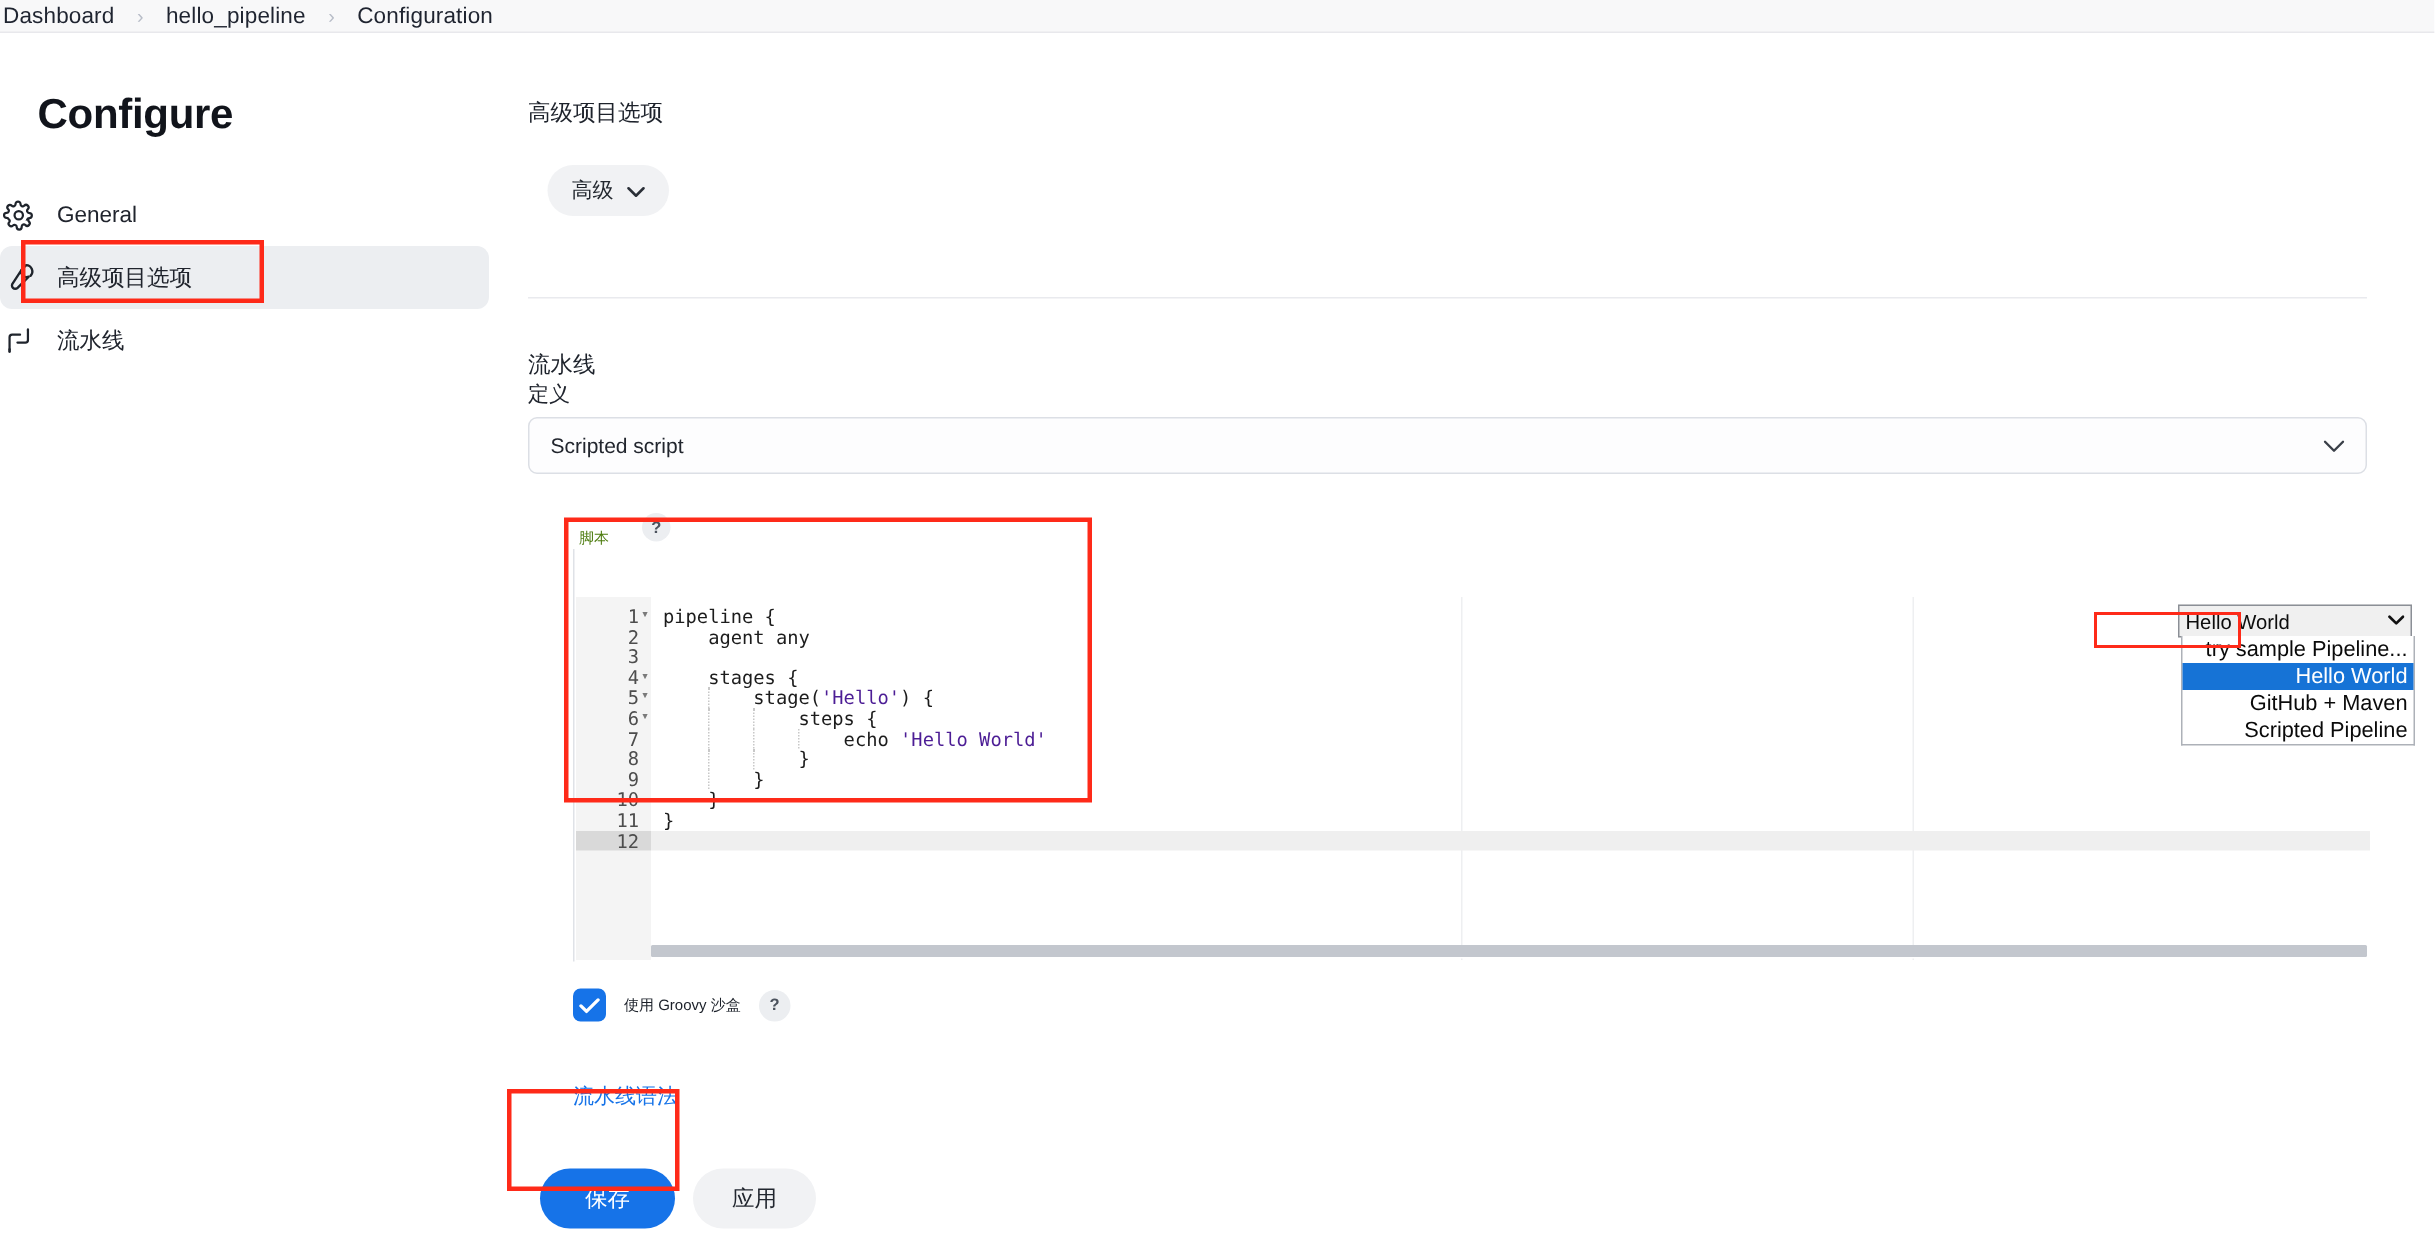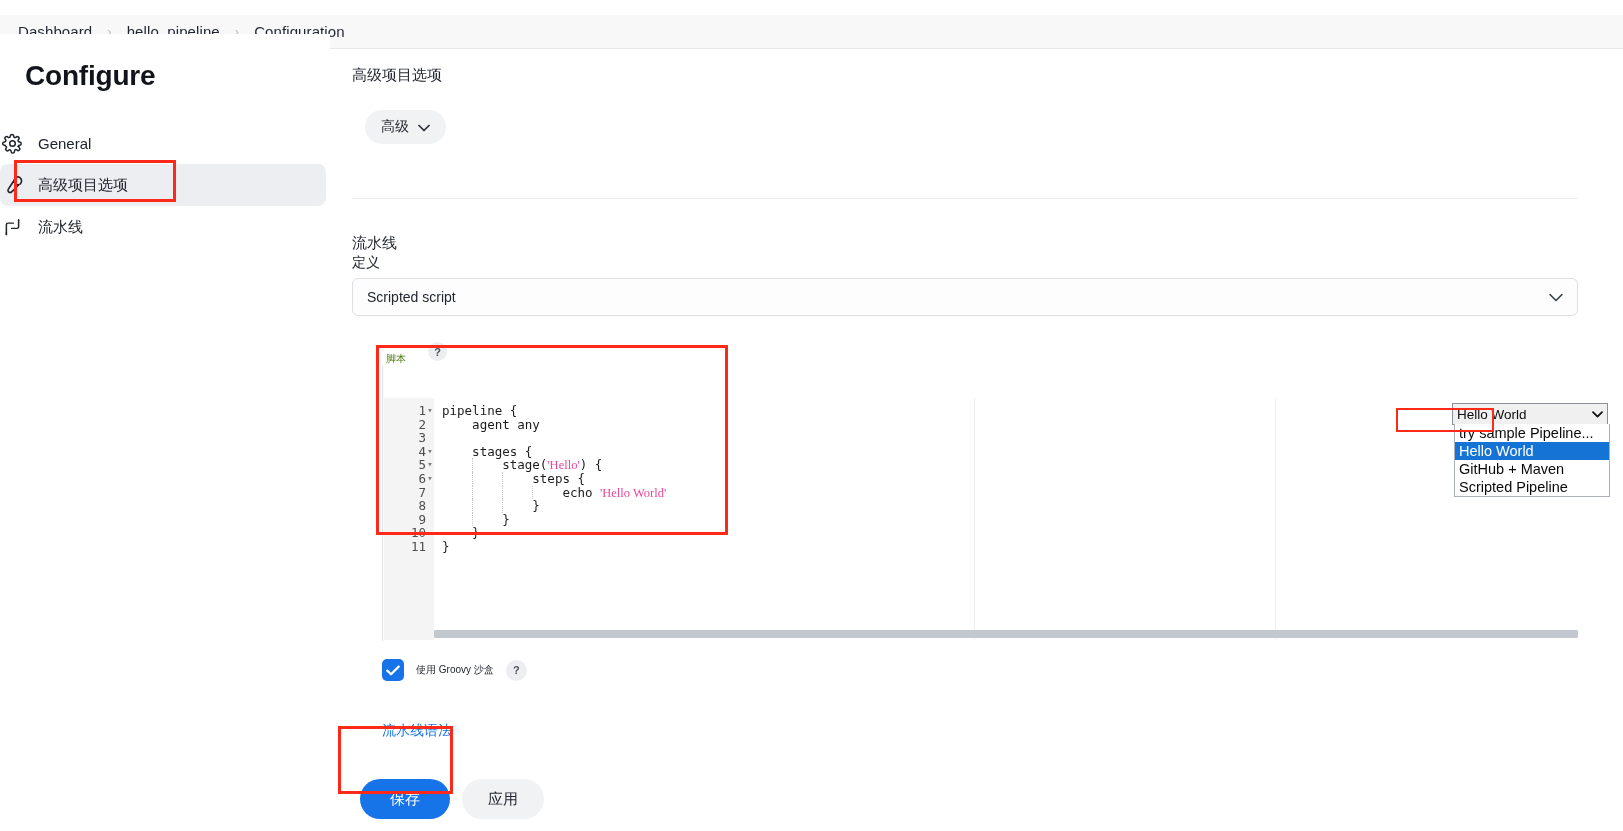--- a/index.html
+++ b/index.html
@@ -7,26 +7,24 @@
     margin: 0; padding: 0;
     width: 1623px; height: 831px;
     background: #fff;
     font-family: "Liberation Sans", "DejaVu Sans", sans-serif;
     overflow: hidden;
   }
   #root { position: relative; width: 1623px; height: 831px; background: #fff; }
 
   
   .breadcrumb-bar {
-    position: absolute; left: 0; top: 0; width: 1623px; height: 34px;
+    position: absolute; left: 0; top: 0; width: 1623px; height: 22px;
     background: #f8f8f9;
     border-bottom: 1px solid #e8e8ec;
     display: flex; align-items: center;
-    padding-left: 16px;
-    margin-top: 15px;
   }
   .crumb {
     font-size: 15px; color: #1f2430; letter-spacing: .1px;
     padding: 0 2px; text-decoration: none; white-space: nowrap;
   }
   .crumb.link { cursor: pointer; }
   .crumb-sep {
     color: #b8bdc8; font-size: 13px; margin: 0 13px 0 13px; user-select: none;
   }
 
@@ -116,21 +114,21 @@
     color: #4d4d4d; position: relative; z-index: 2;
   }
   .fold {
     position: absolute; right: -1px; top: 0; width: 10px;
     color: #7a7a7a; font-size: 9px; text-align: center; line-height: 13.6px;
   }
   .ctext {
     flex: 1; white-space: pre; padding-left: 8px; color: #1c1c1c;
     position: relative; z-index: 1;
   }
-  .tok-str { color: #ec4899; font-family: Liberation Serif, serif; }
+  .tok-str { color: #4c1d95; }
   .indent-guide {
     position: absolute; top: 0; width: 0px; height: 13.6px;
     border-left: 1px dotted #c8c8c8;
   }
   .hscroll {
     position: absolute; left: 51px; bottom: 2px; width: 1144px; height: 9px;
     background: #fff;
   }
   .hscroll .thumb {
     position: absolute; left: 0; top: 0; width: 1144px; height: 8px;
@@ -147,21 +145,21 @@
   }
   .sample-select .chev2 { margin-left: auto; font-size: 11px; color: #111; }
   .sample-list {
     position: absolute; left: 1071px; top: 58px; width: 156px;
     border: 1px solid #adb1b8; border-top: none;
     background: #fff; z-index: 6;
     font-size: 14.5px; color: #0a0a0a;
   }
   .sample-opt {
     height: 18px; line-height: 18px; padding: 0 4px;
-    white-space: nowrap; overflow: hidden; cursor: pointer;
+    white-space: nowrap; overflow: hidden; cursor: pointer; text-align: right;
   }
   .sample-opt.sel { background: #1673d6; color: #fff; }
 
   
   .sandbox-row {
     position: absolute; left: 52px; top: 625px;
     display: flex; align-items: center; gap: 12px;
   }
   .cbox {
     width: 22px; height: 22px; border-radius: 5px; background: #1673e8;
@@ -322,20 +320,24 @@
               <span class="ctext"><span class="indent-guide" style="left: 38.08px;"></span><span>        }</span></span>
             </div>
             <div class="crow">
               <span class="ln">10</span>
               <span class="ctext"><span>    }</span></span>
             </div>
             <div class="crow">
               <span class="ln">11</span>
               <span class="ctext"><span>}</span></span>
             </div>
+            <div class="crow active">
+              <span class="ln">12</span>
+              <span class="ctext"><span></span></span>
+            </div>
           </div>
       </div>
       <div class="hscroll">
         <div class="thumb"></div>
       </div>
 
       <div class="sample-select">
         <span>Hello World</span>
         <span class="chev2">
           <svg width="11" height="7" viewBox="0 0 11 7" fill="none" stroke="#111" stroke-width="1.8" stroke-linecap="round" stroke-linejoin="round">

